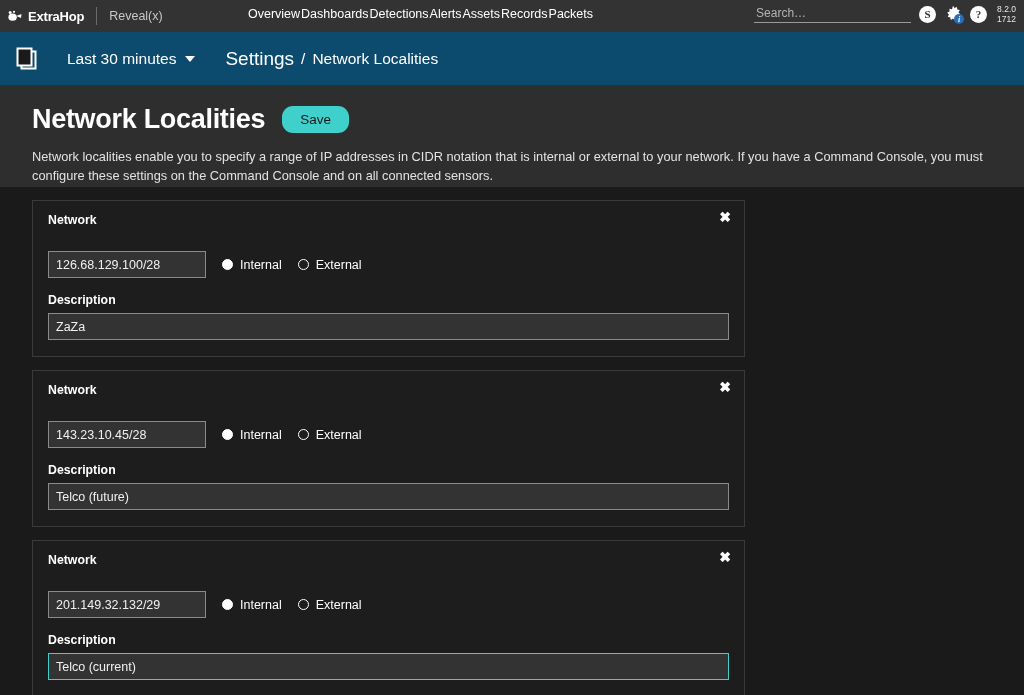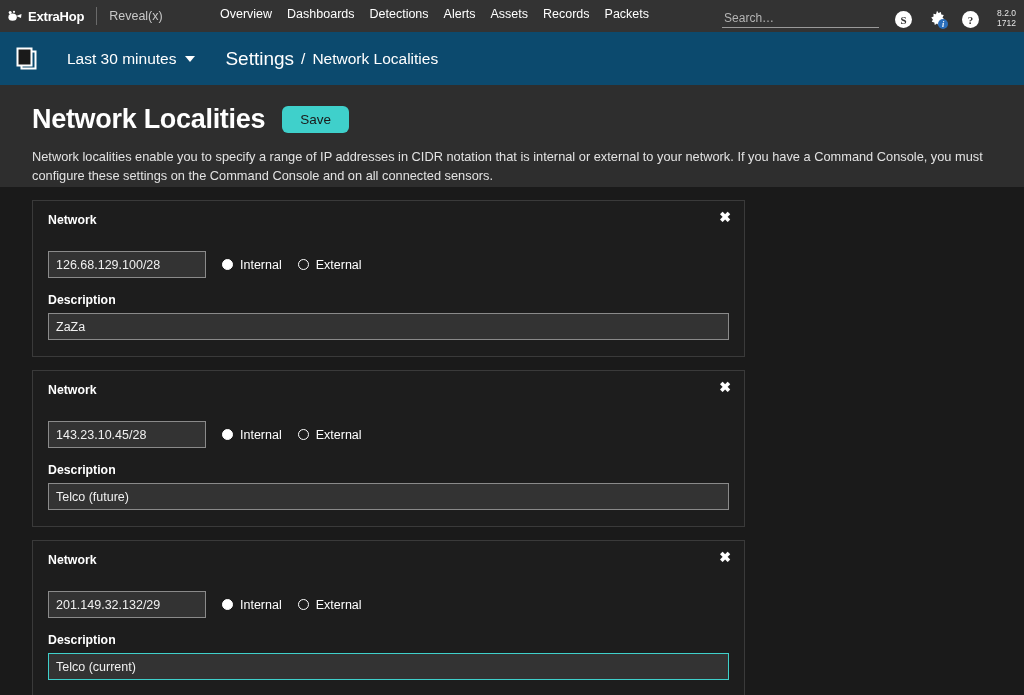--- a/index.html
+++ b/index.html
@@ -22,30 +22,30 @@
   .logo-text {
     color: #ffffff; font-size: 13px; font-weight: bold;
     letter-spacing: -0.2px;
   }
   .logo-divider {
     width: 1px; height: 18px; background: #6a6a6a; margin: 0 12px;
   }
   .reveal-text { color: #c8c8c8; font-size: 12.5px; }
 
   .nav-links {
-    position: absolute; left: 220px; top: 0; height: 28px;
-    display: flex; align-items: center; gap: 15px;
+    position: absolute; left: 248px; top: 0; height: 28px;
+    display: flex; align-items: center; gap: 1px;
   }
   .nav-link {
     color: #ffffff; font-size: 12.5px; cursor: pointer; white-space: nowrap;
   }
 
   .nav-right {
     position: absolute; right: 8px; top: 0; height: 28px;
-    display: flex; align-items: flex-end; gap: 16px;
+    display: flex; align-items: center; gap: 8px;
   }
   .search-box {
     width: 157px; border: none; border-bottom: 1px solid #9a9a9a;
     background: transparent; color: #dcdcdc; font-size: 12px;
     font-family: "Liberation Sans", sans-serif;
     padding: 1px 2px 2px 2px; outline: none;
   }
   .search-box::placeholder { color: #b4b4b4; }
   .icon-circle {
     width: 17px; height: 17px; border-radius: 50%;
@@ -97,21 +97,21 @@
     padding: 19px 32px 0 32px;
   }
   .title-row { display: flex; align-items: center; gap: 17px; }
   .page-title {
     color: #ffffff; font-size: 27px; font-weight: bold; letter-spacing: -0.3px;
   }
   .save-button {
     background: #3fd0cb; color: #1a1a1a;
     border: none; padding: 6px 18px; font-size: 13.5px;
     font-family: "Liberation Sans", sans-serif;
-    cursor: pointer; border-radius: 6px;
+    cursor: pointer; border-radius: 11px;
   }
   .page-desc {
     color: #e2e2e2; font-size: 12.8px; line-height: 19px;
     margin-top: 12px; max-width: 958px;
   }
 
   
   .body-area {
     width: 1024px; height: 512px; background: #1a1a1a;
     padding: 13px 0 0 32px; overflow: hidden;

